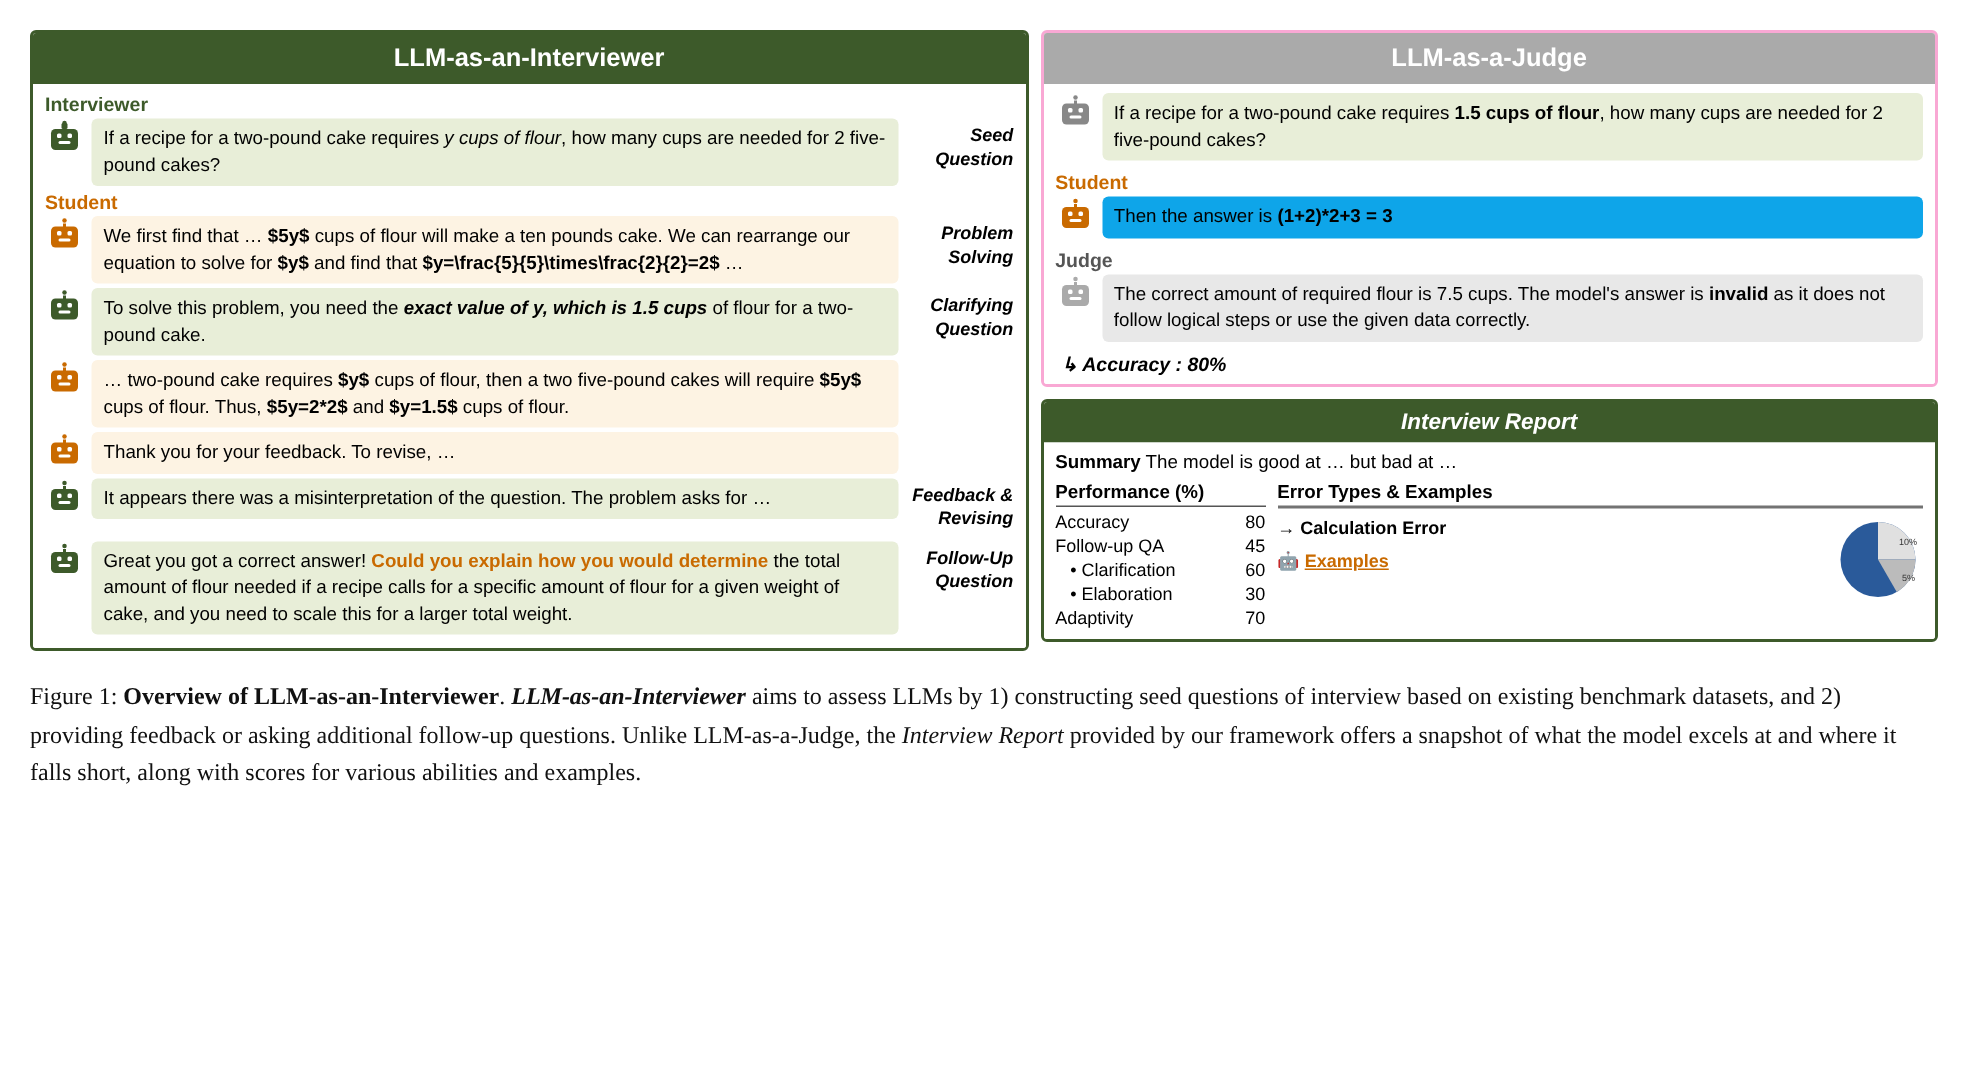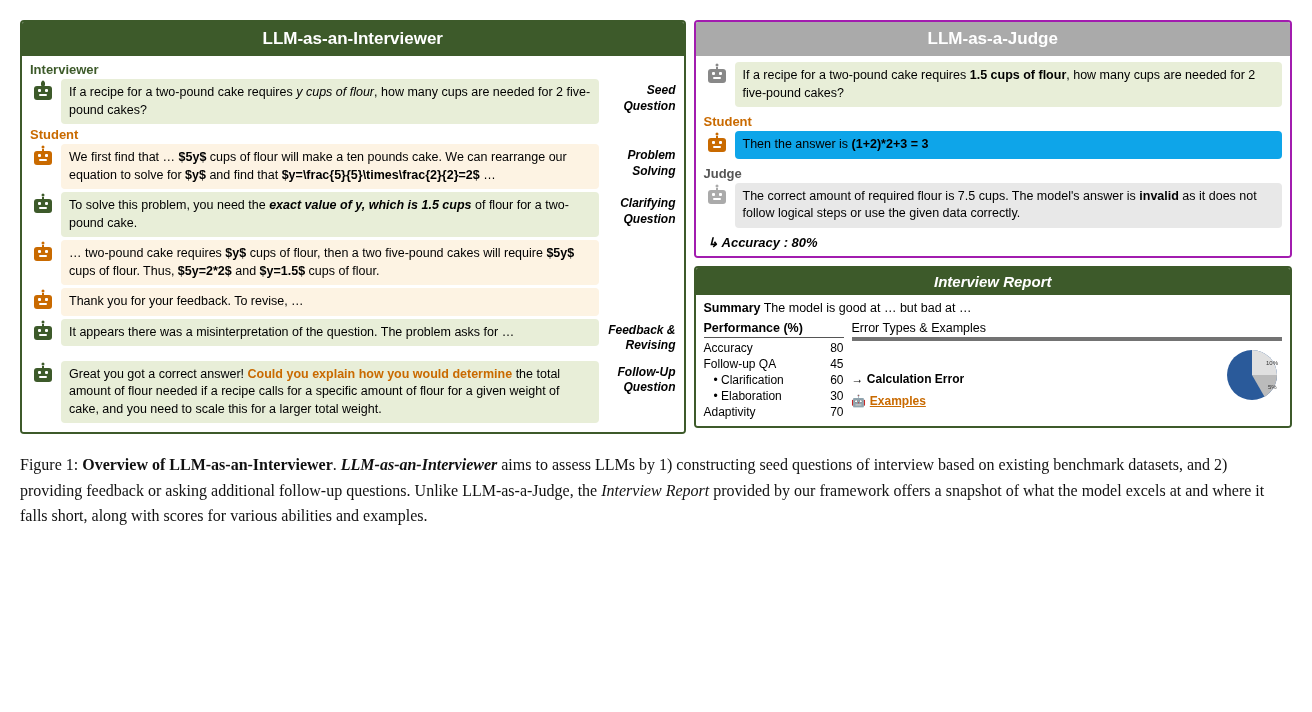--- a/index.html
+++ b/index.html
@@ -92,21 +92,21 @@
     }
 
     
     .right-panel {
       flex: 0.95;
       display: flex;
       flex-direction: column;
       gap: 8px;
     }
     .judge-panel {
-      border: 2px solid #a21caf;
+      border: 2px solid #f9a8d4;
       border-radius: 4px;
       overflow: hidden;
     }
     .judge-header {
       background: #aaa;
       color: #fff;
       text-align: center;
       font-size: 17px;
       font-weight: bold;
       padding: 7px 4px;
@@ -190,29 +190,29 @@
     }
     .sub-row {
       padding-left: 10px;
     }
     .error-section {
       flex: 1;
       font-family: Arial, sans-serif;
       font-size: 12px;
     }
     .error-section .col-header {
-      font-weight: normal;
+      font-weight: bold;
       font-size: 12.5px;
-      border-bottom: 4px solid #737373;
+      border-bottom: 2px solid #737373;
       margin-bottom: 4px;
       padding-bottom: 2px;
     }
     .pie-area {
       display: flex;
-      align-items: flex-end;
+      align-items: flex-start;
       gap: 19px;
     }
     .pie-chart {
       width: 60px;
       height: 60px;
     }
     .error-text {
       font-size: 12px;
       line-height: 1.5;
     }

